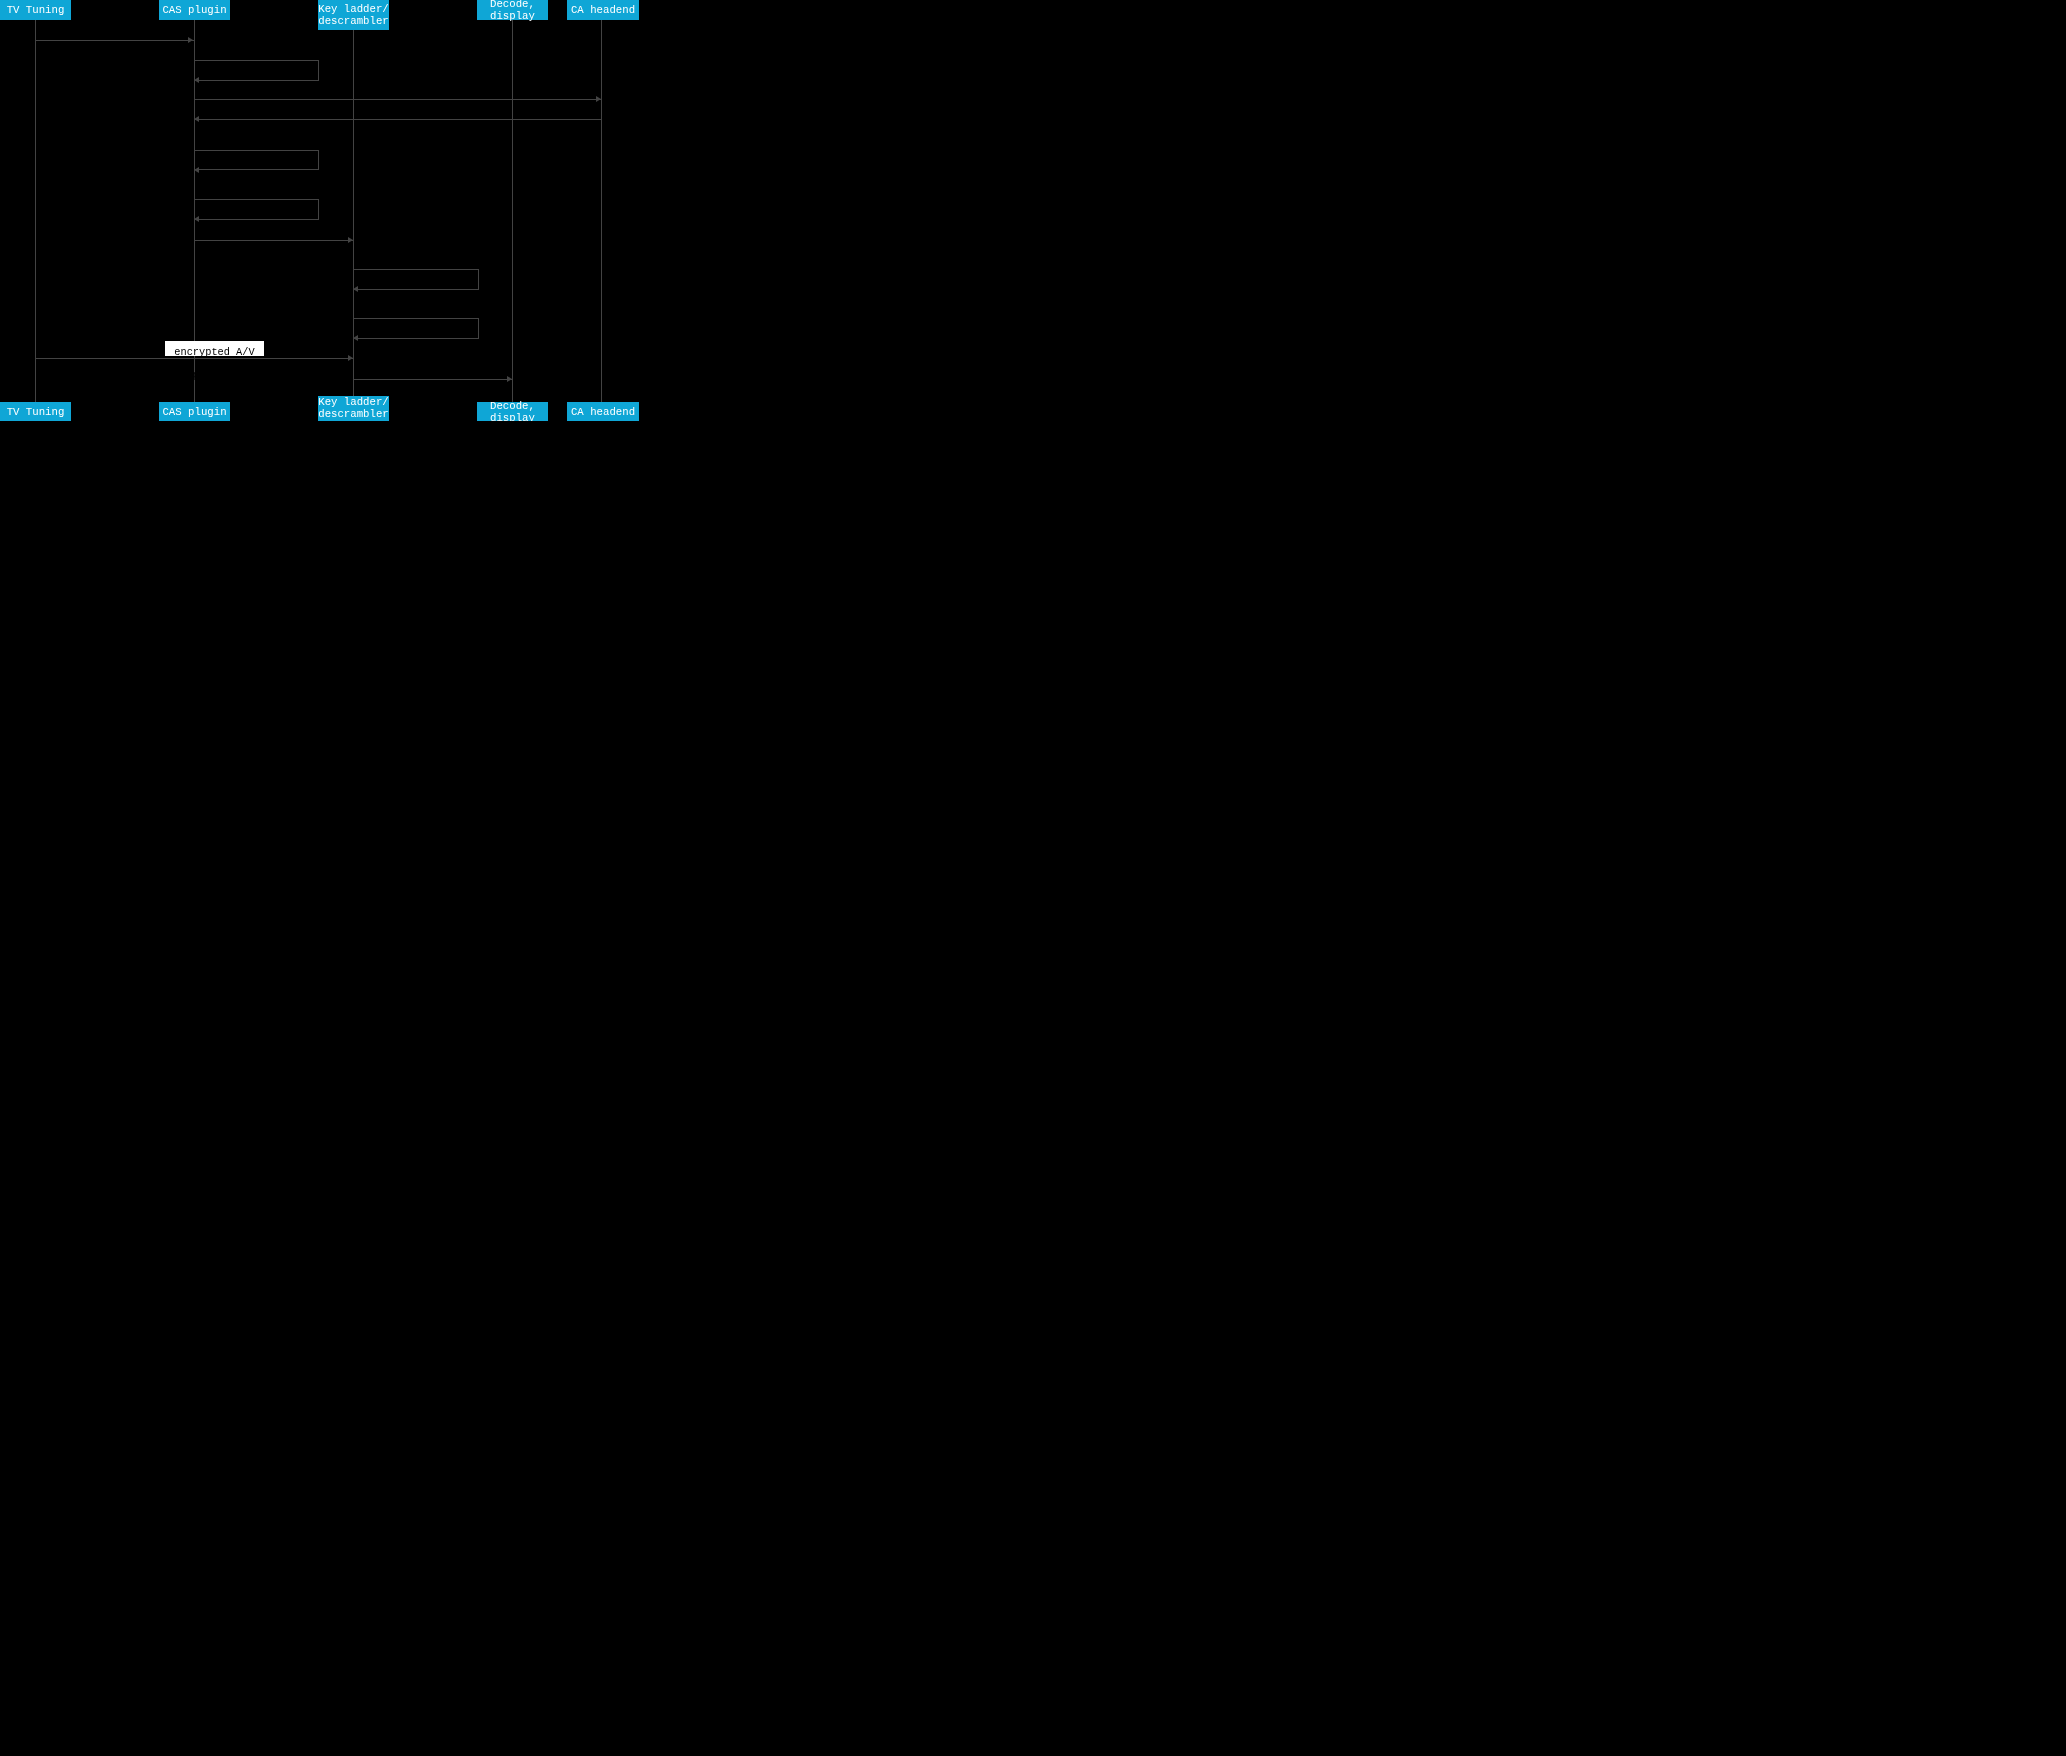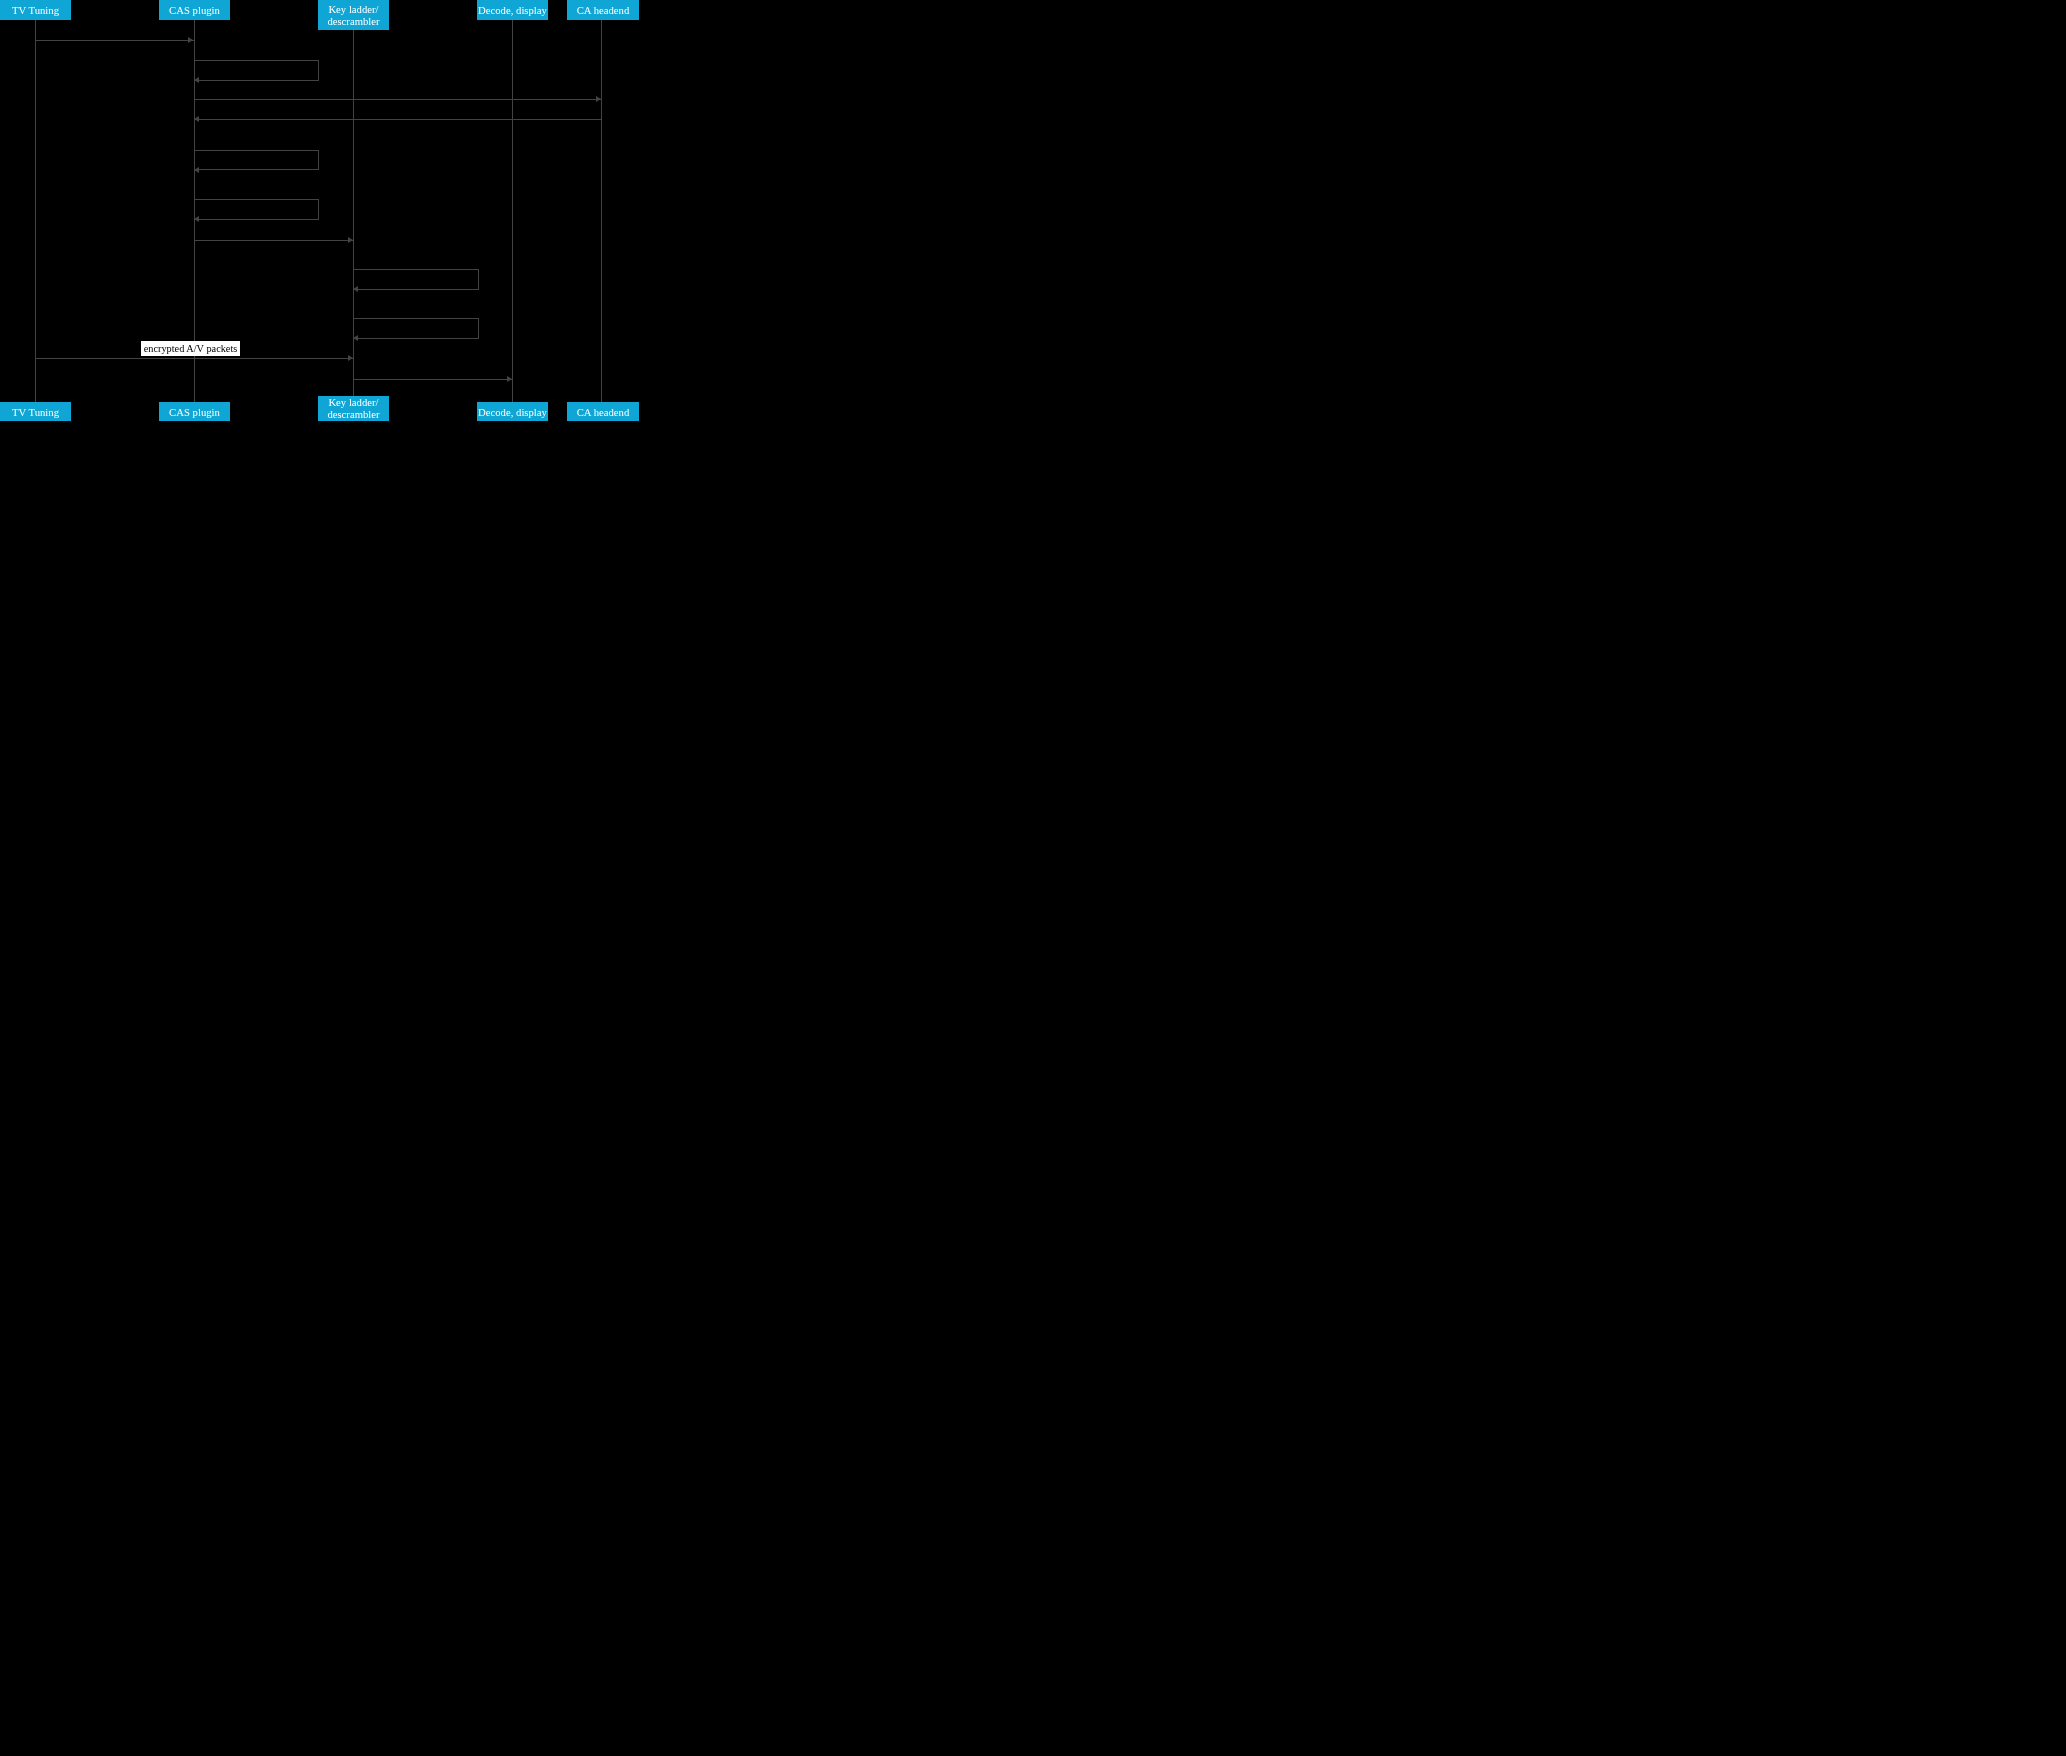--- a/index.html
+++ b/index.html
@@ -9,21 +9,21 @@
     --line:#434343;
     --label-bg:#ffffff;
     --label-text:#000000;
   }
   html,body{margin:0;padding:0;background:var(--bg);}
   #stage{
     position:relative;
     width:639px;height:421px;
     background:var(--bg);
     overflow:hidden;
-    font-family:Liberation Serif, serif;
+    font-family:Liberation Mono, monospace;
     padding-left:28px;
   }
   .actor{
     position:absolute;
     background:var(--actor-bg);
     color:var(--actor-text);
     font-size:10.7px;
     text-align:center;
     display:flex;align-items:center;justify-content:center;
     white-space:pre-line;
@@ -52,23 +52,24 @@
     border-top:1.2px solid var(--line);
     border-right:1.2px solid var(--line);
     border-bottom:1.2px solid var(--line);
     box-sizing:border-box;
   }
   .msg-label{
     position:absolute;
     background:var(--label-bg);
     color:var(--label-text);
     font-size:10.3px;
-    line-height:15px;
+    line-height:23px;
     height:15px;
     text-align:center;
+    margin-left:24px;
   }
 </style>
 </head>
 <body>
 
 <div id="stage">
 
   <div class="actor" style="left:0px;top:0px;width:71px;height:20px;">TV Tuning</div>
   <div class="actor" style="left:159px;top:0px;width:71px;height:20px;">CAS plugin</div>
   <div class="actor" style="left:318px;top:0px;width:71px;height:30px;">Key ladder/

